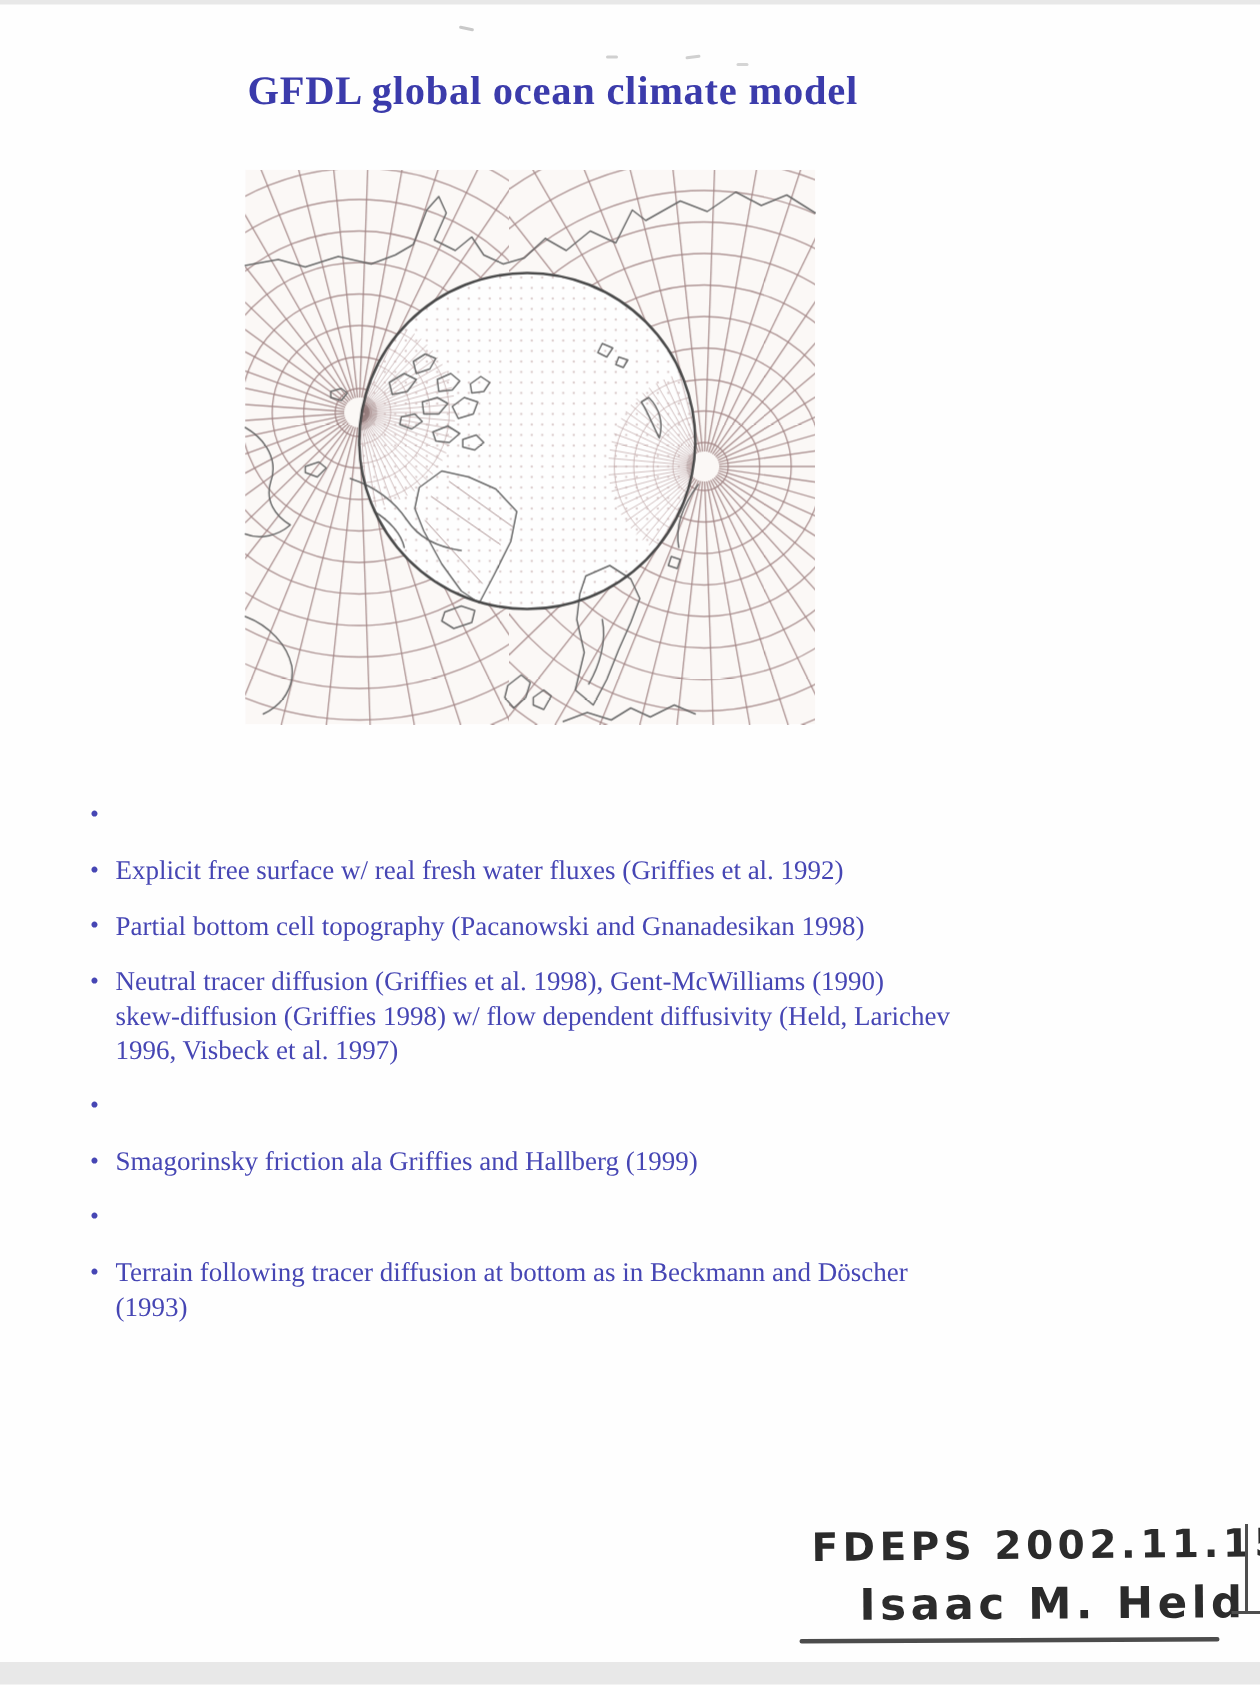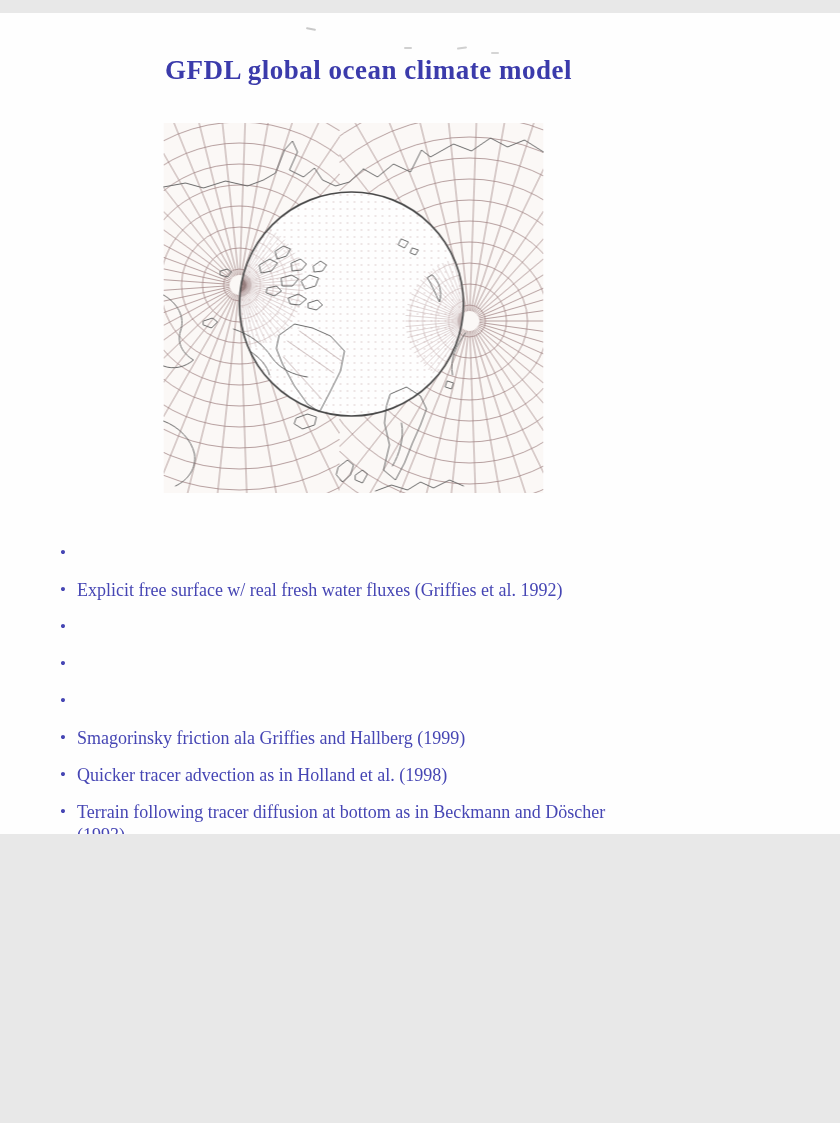--- a/index.html
+++ b/index.html
@@ -1,19 +1,19 @@
 <!DOCTYPE html>
 <html style="--title-color: #3b3bab; --text-color: #4646b4; --ink-color: #2b2b2b;"><head>
 <meta charset="utf-8">
 <style>
   html,body{margin:0;padding:0;background:#e8e8e8;}
   .page{
     position:relative;
-    width:840px;height:821px;
-    margin:13px auto;
+    width:840px;height:1105px;
+    margin:3px auto;
     background:#fefefe;
     overflow:hidden;
     font-family:"Liberation Serif","DejaVu Serif",serif;
     text-decoration:underline;
   }
   .slide-title{
     position:absolute;left:165px;top:42px;
     font-size:27px;font-weight:600;letter-spacing:0.5px;
     color:var(--title-color,#3b3bab);
     margin:0;
@@ -433,34 +433,37 @@
   <ul class="bullet-list">
     <li>
         <span class="bullet-marker">•</span>
       </li>
     <li>
         <span class="bullet-marker">•</span>
         <span class="bullet-text">Explicit free surface w/ real fresh water fluxes (Griffies et al. 1992)</span>
       </li>
     <li>
         <span class="bullet-marker">•</span>
-      </li>
-    <li>
-        <span class="bullet-marker">•</span>
+        <span class="bullet-text">Partial bottom cell topography (Pacanowski and Gnanadesikan 1998)</span>
+      </li>
+    <li>
+        <span class="bullet-marker">•</span>
+        <span class="bullet-text">Neutral tracer diffusion (Griffies et al. 1998), Gent-McWilliams (1990)
+skew-diffusion (Griffies 1998) w/ flow dependent diffusivity (Held, Larichev
+1996, Visbeck et al. 1997)</span>
       </li>
     <li>
         <span class="bullet-marker">•</span>
       </li>
     <li>
         <span class="bullet-marker">•</span>
         <span class="bullet-text">Smagorinsky friction ala Griffies and Hallberg (1999)</span>
       </li>
     <li>
         <span class="bullet-marker">•</span>
-        <span class="bullet-text">Quicker tracer advection as in Holland et al. (1998)</span>
       </li>
     <li>
         <span class="bullet-marker">•</span>
         <span class="bullet-text">Terrain following tracer diffusion at bottom as in Beckmann and Döscher
 (1993)</span>
       </li>
   </ul>
 
   <div class="handwriting hw-line1">FDEPS 2002.11.15</div>
   <div class="handwriting hw-line2">Isaac M. Held</div>

